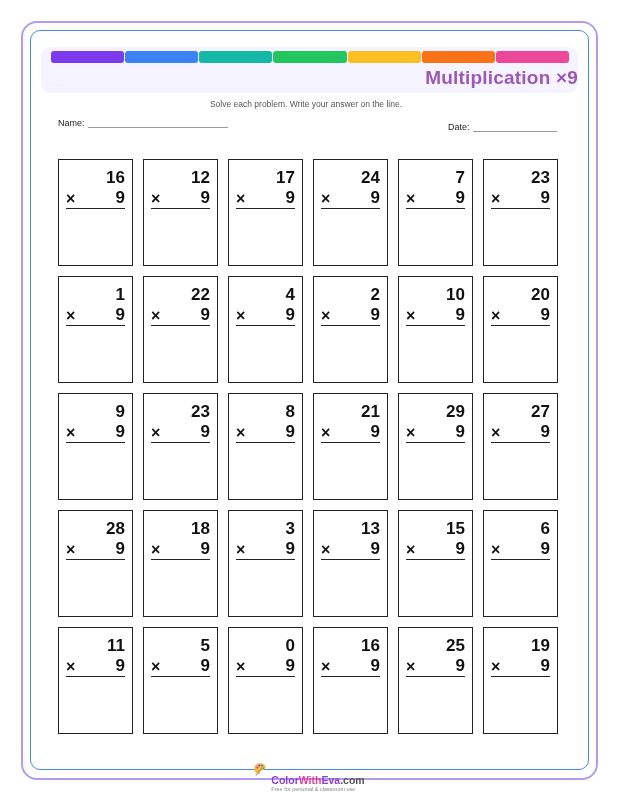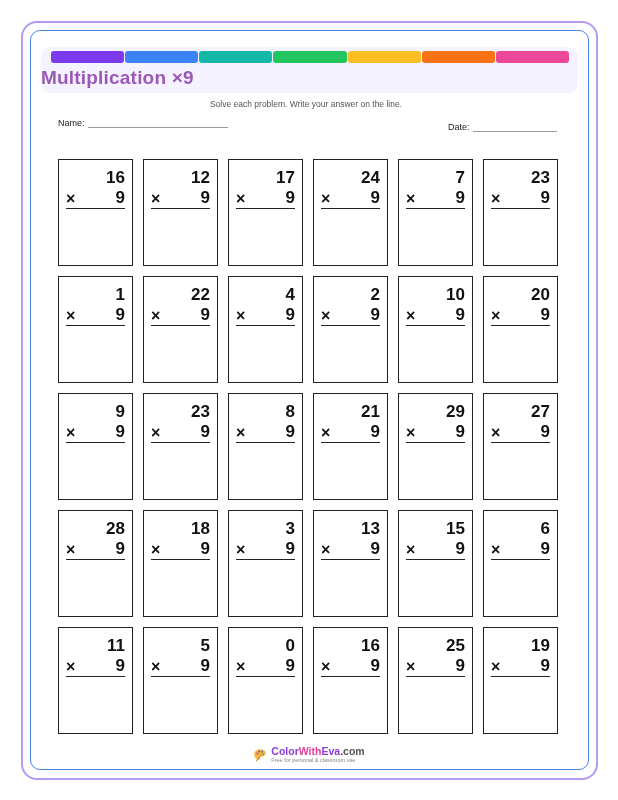--- a/index.html
+++ b/index.html
@@ -59,21 +59,21 @@
       height: 12px;
       border-radius: 3px;
       margin-right: 1px;
     }
     .color-seg:last-child { margin-right: 0; }
     .title {
       position: absolute;
       left: 41px;
       width: 537px;
       top: 67px;
-      text-align: left;
+      text-align: right;
       font-size: 19px;
       font-weight: bold;
       color: #9b59b6;
       letter-spacing: 0.2px;
     }
     .instructions {
       position: absolute;
       left: 30px;
       width: 552px;
       top: 99px;
@@ -175,20 +175,21 @@
       position: relative;
     }
     .logo-text-wrap {
       display: flex;
       flex-direction: column;
       line-height: 1;
     }
     .logo-main {
       font-size: 10.5px;
       font-weight: bold;
+      margin-top: 29px;
     }
     .logo-color { color: #8b3fd9; }
     .logo-with { color: #e0409a; }
     .logo-eva { color: #8b3fd9; }
     .logo-com { color: #555; }
     .logo-sub {
       font-size: 5.5px;
       color: #888;
       margin-top: 1px;
     }

